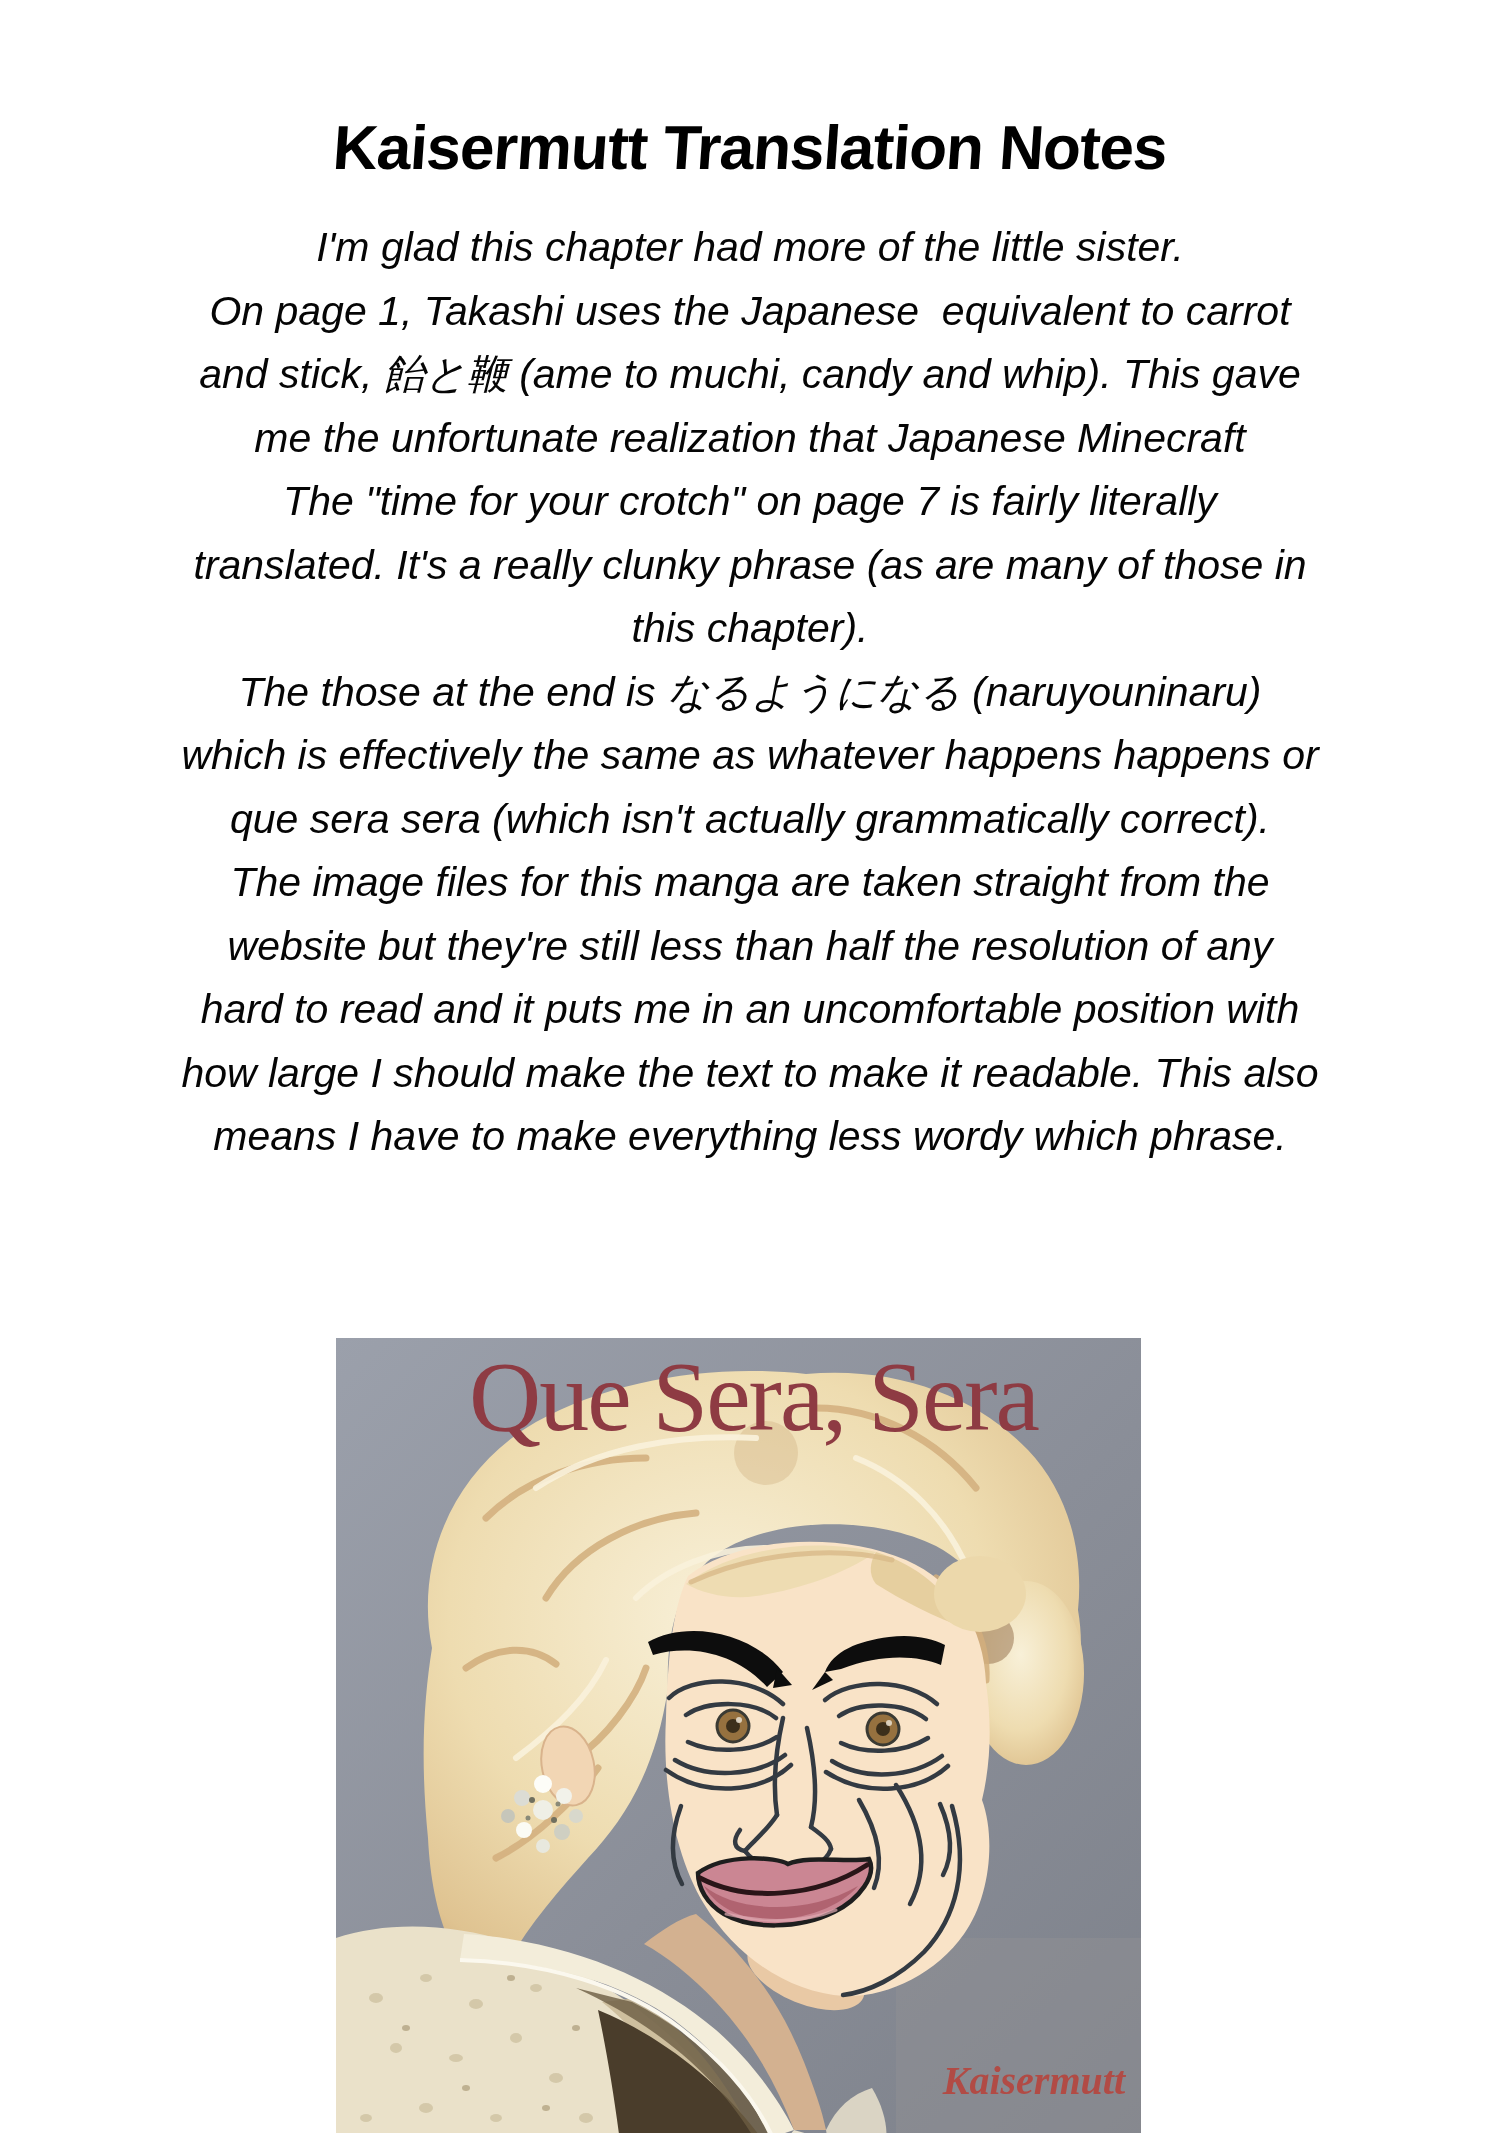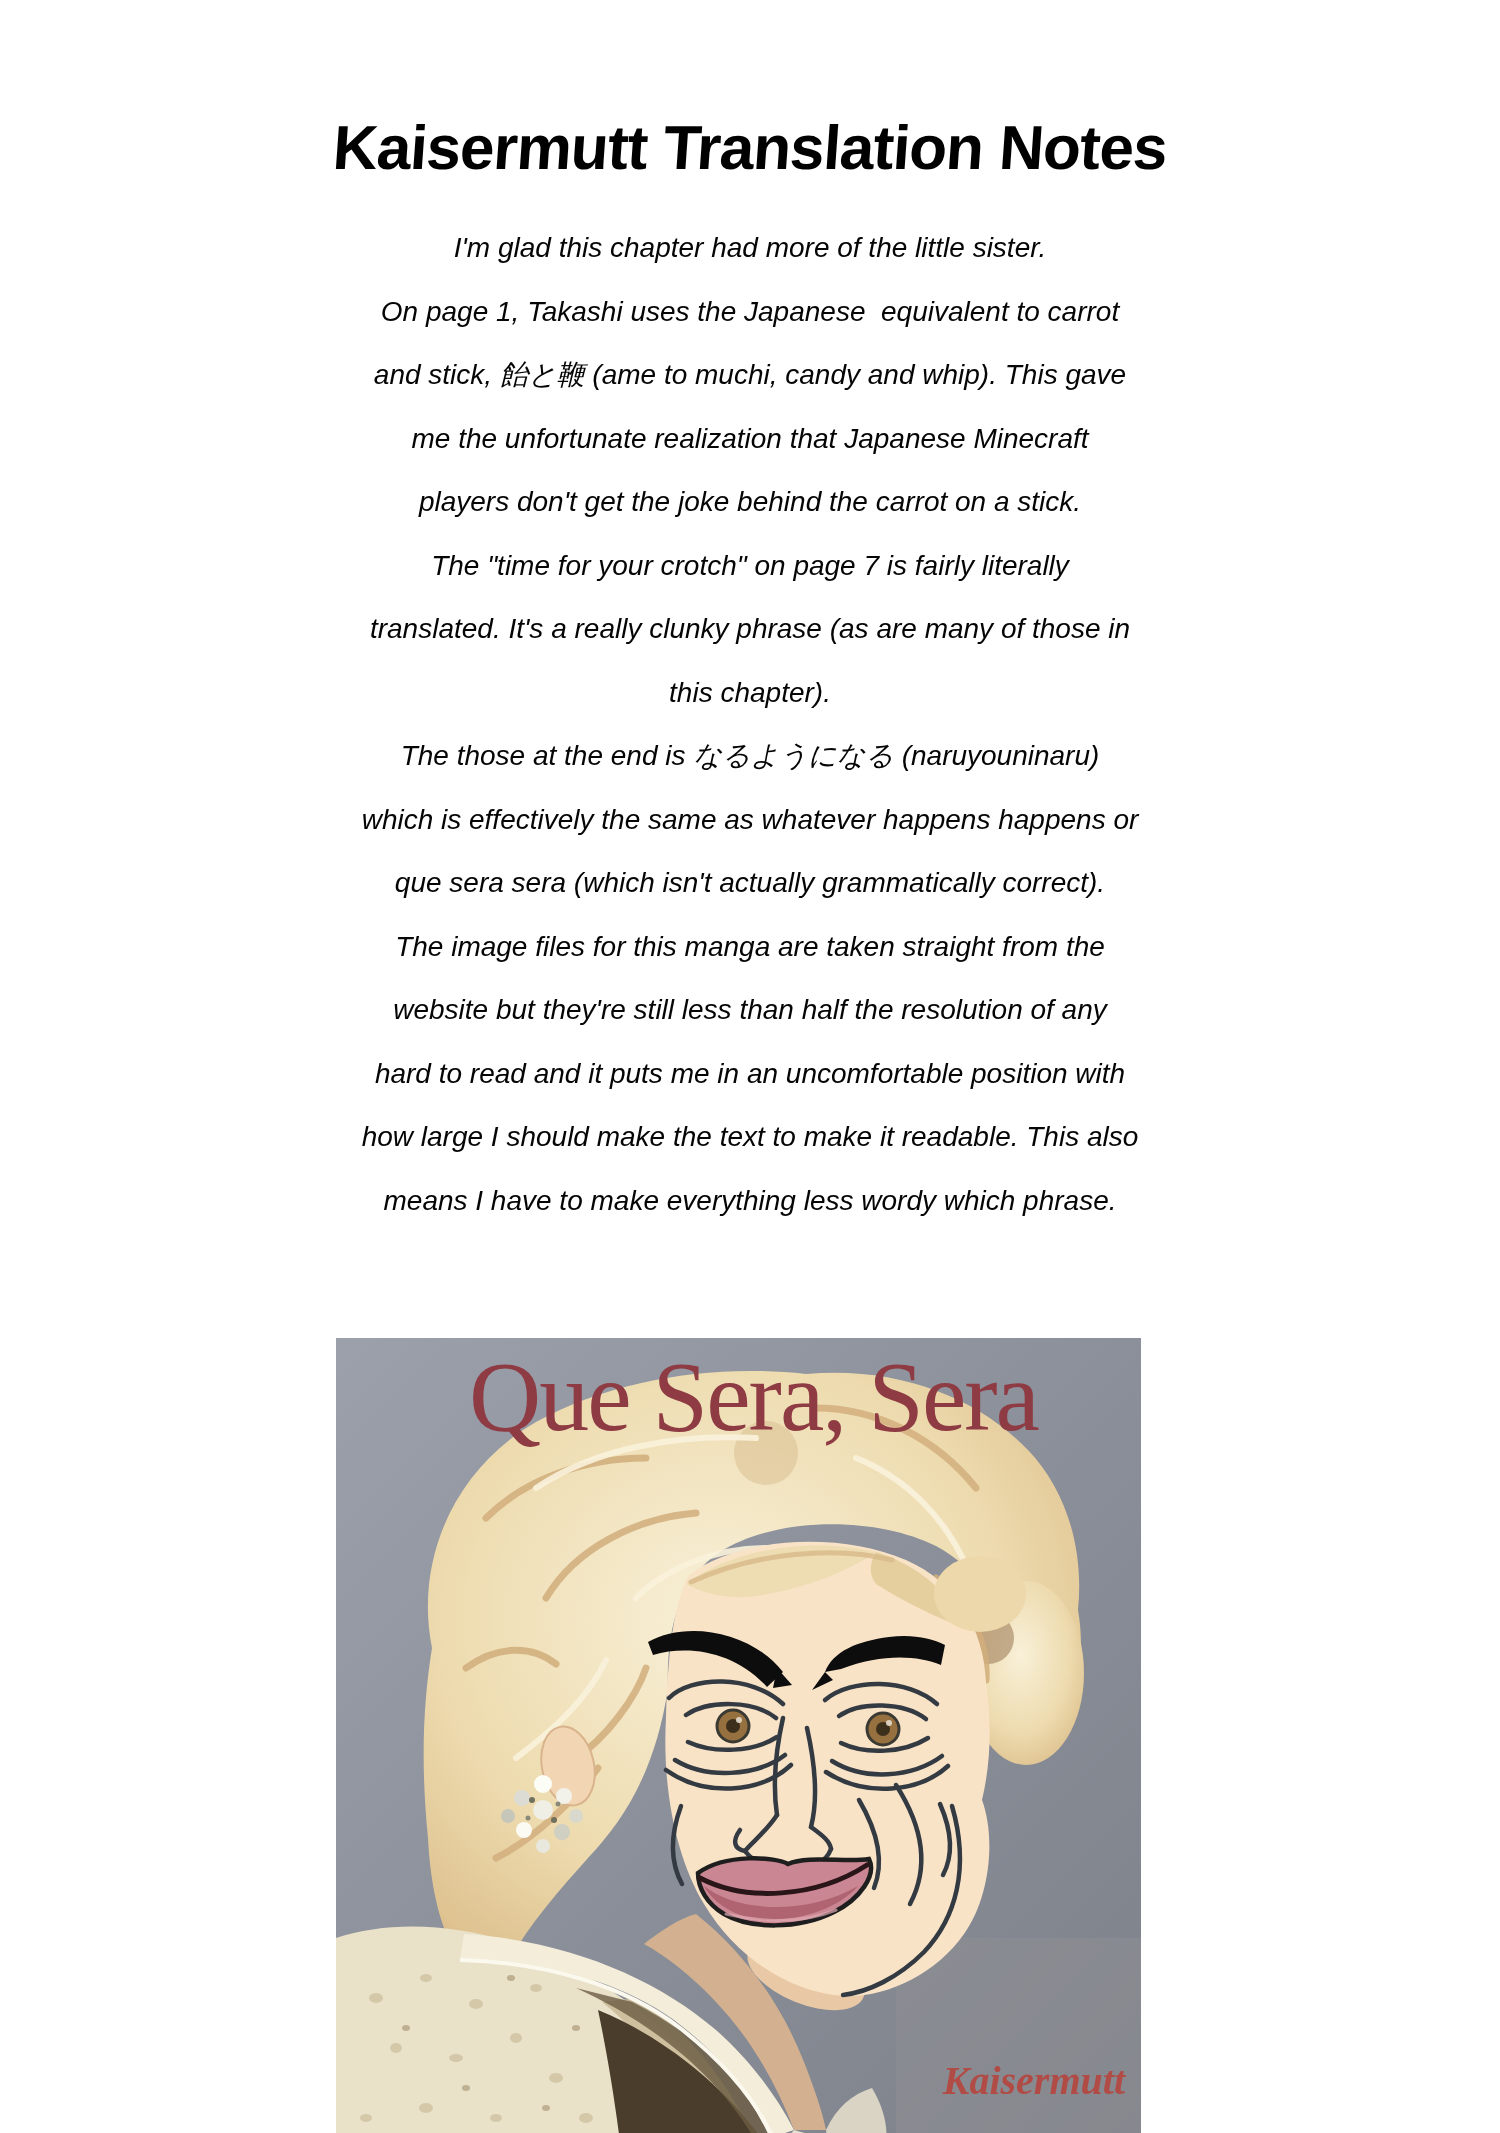--- a/index.html
+++ b/index.html
@@ -20,21 +20,21 @@
     letter-spacing:-1px;
     color:#000;
     transform:skewX(-4deg);
   }
   .notes{
     position:absolute;
     top:216px;left:65px;width:1370px;
     text-align:center;
     font-family:"Liberation Sans",sans-serif;
     font-style:italic;
-    font-size:28px;
+    font-size:41px;
     line-height:63.5px;
     color:#050505;
   }
   .notes .line{white-space:pre-wrap;}
   .album{
     position:absolute;
     left:336px;top:1302px;
     width:805px;height:804px;
     overflow:hidden;
     margin-top:36px;
@@ -68,21 +68,20 @@
 
 <div class="page">
 
   <div class="doc-title">Kaisermutt Translation Notes</div>
 
   <div class="notes">
     <div class="line">I'm glad this chapter had more of the little sister.</div>
     <div class="line">On page 1, Takashi uses the Japanese  equivalent to carrot</div>
     <div class="line">and stick, 飴と鞭 (ame to muchi, candy and whip). This gave</div>
     <div class="line">me the unfortunate realization that Japanese Minecraft</div>
-    <div class="line">players don't get the joke behind the carrot on a stick.</div>
     <div class="line">The "time for your crotch" on page 7 is fairly literally</div>
     <div class="line">translated. It's a really clunky phrase (as are many of those in</div>
     <div class="line">this chapter).</div>
     <div class="line">The those at the end is なるようになる (naruyouninaru)</div>
     <div class="line">which is effectively the same as whatever happens happens or</div>
     <div class="line">que sera sera (which isn't actually grammatically correct).</div>
     <div class="line">The image files for this manga are taken straight from the</div>
     <div class="line">website but they're still less than half the resolution of any</div>
     <div class="line">hard to read and it puts me in an uncomfortable position with</div>
     <div class="line">how large I should make the text to make it readable. This also</div>

